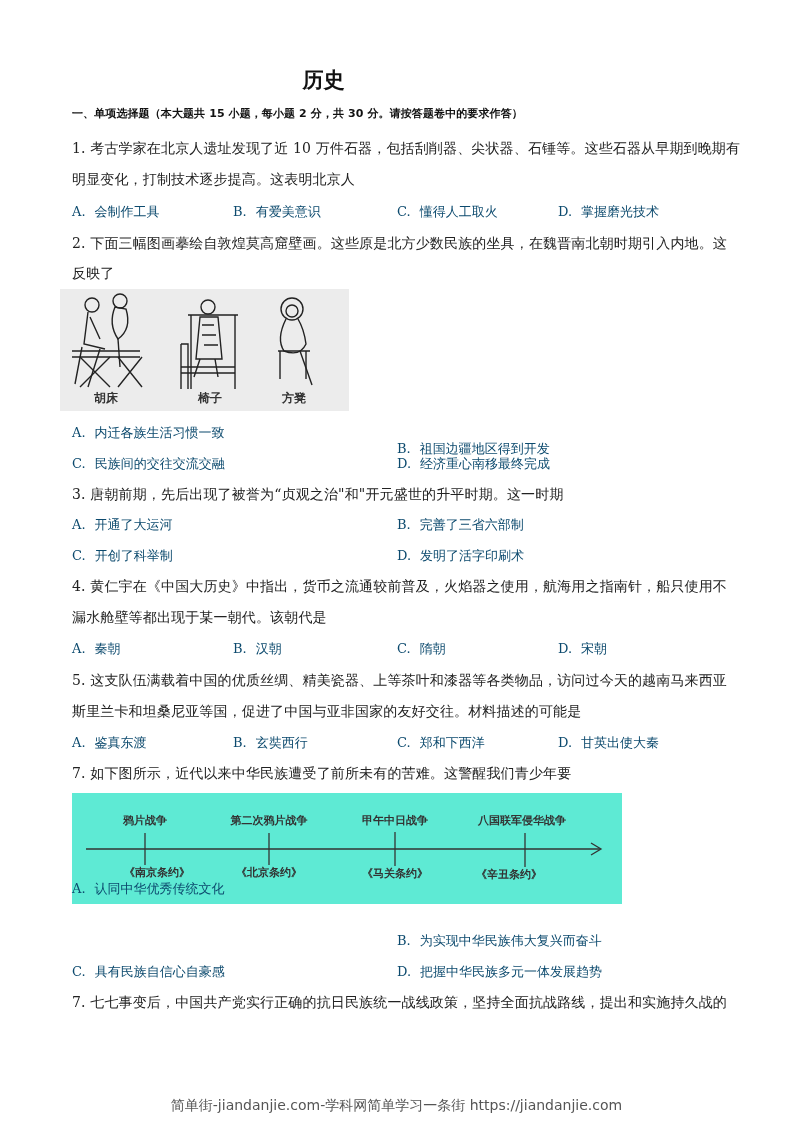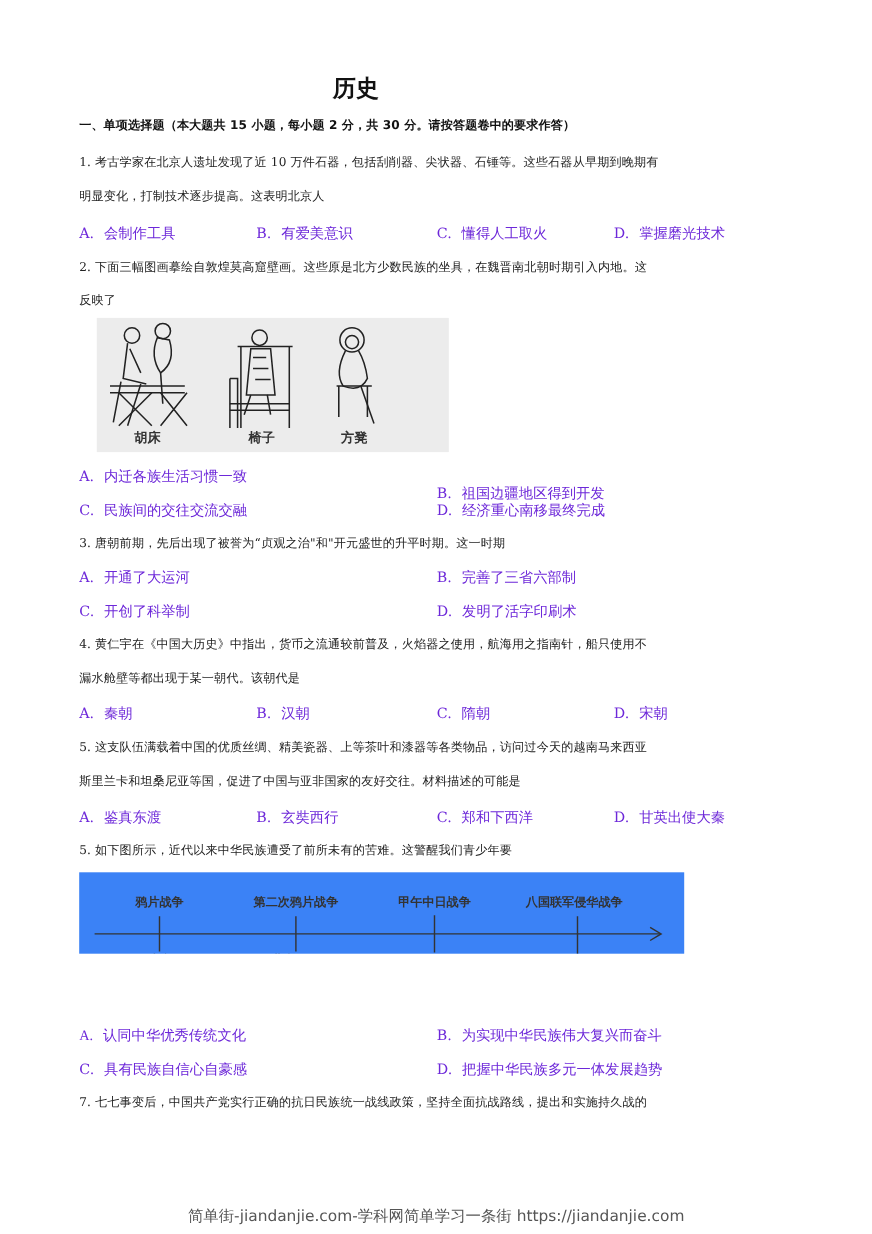--- a/index.html
+++ b/index.html
@@ -11,33 +11,33 @@
   .title {
     position: absolute; top: 66px; left: 0; width: 647px; text-align: center;
     font-family: "DejaVu Sans", sans-serif; font-weight: bold; font-size: 21px; color: #111;
   }
   .section {
     position: absolute; left: 72px; top: 106px;
     font-family: "DejaVu Sans", sans-serif; font-weight: bold; font-size: 11px; color: #111;
     white-space: nowrap; letter-spacing: 0.1px;
   }
   .line {
-    position: absolute; left: 72px; font-size: 11px; white-space: nowrap; color: #222;
+    position: absolute; left: 72px; font-size: 14px; white-space: nowrap; color: #222;
     letter-spacing: 0.15px;
   }
-  .opt { position: absolute; font-size: 13px; white-space: nowrap; color: #6d28d9; }
+  .opt { position: absolute; font-size: 13px; white-space: nowrap; color: #0c4a6e; }
   .opt .k { margin-right: 9px; }
   .fig1 {
-    position: absolute; left: 88px; top: 289px; width: 320px; height: 122px;
+    position: absolute; left: 60px; top: 289px; width: 289px; height: 122px;
     background: #ececec; overflow: hidden;
   }
   .fig1 svg { display: block; }
   .fig2 {
-    position: absolute; left: 72px; top: 793px; width: 550px; height: 74px;
-    background: #3b82f6; overflow: hidden;
+    position: absolute; left: 72px; top: 793px; width: 550px; height: 111px;
+    background: #5eead4; overflow: hidden;
   }
   .fig2 .lab {
     position: absolute; font-size: 11px; font-weight: bold; color: #333; white-space: nowrap;
     font-family: "DejaVu Serif", serif; transform: translateX(-50%);
   }
   .fig2 .treaty {
     position: absolute; font-size: 11px; font-weight: bold; color: #333; white-space: nowrap;
     font-family: "DejaVu Serif", serif; transform: translateX(-50%);
   }
   .fig1 .cap {
@@ -116,21 +116,21 @@
 <div class="opt" style="left:397px;top:640px;"><span class="k">C.</span><span>隋朝</span></div>
 <div class="opt" style="left:558px;top:640px;"><span class="k">D.</span><span>宋朝</span></div>
 
 <div class="line" style="top:672px;">5. 这支队伍满载着中国的优质丝绸、精美瓷器、上等茶叶和漆器等各类物品，访问过今天的越南马来西亚</div>
 <div class="line" style="top:703px;font-family:Liberation Serif, serif;">斯里兰卡和坦桑尼亚等国，促进了中国与亚非国家的友好交往。材料描述的可能是</div>
 <div class="opt" style="left:72px;top:734px;"><span class="k">A.</span><span>鉴真东渡</span></div>
 <div class="opt" style="left:233px;top:734px;"><span class="k">B.</span><span>玄奘西行</span></div>
 <div class="opt" style="left:397px;top:734px;"><span class="k">C.</span><span>郑和下西洋</span></div>
 <div class="opt" style="left:558px;top:734px;"><span class="k">D.</span><span>甘英出使大秦</span></div>
 
-<div class="line" style="top:765px;">5. 如下图所示，近代以来中华民族遭受了前所未有的苦难。这警醒我们青少年要</div>
+<div class="line" style="top:765px;">7. 如下图所示，近代以来中华民族遭受了前所未有的苦难。这警醒我们青少年要</div>
 
 <div class="fig2">
   <svg width="550" height="95" viewBox="0 0 550 95" style="position:absolute;left:0;top:0;">
     <g stroke="#333" stroke-width="1.3" fill="none">
       <line x1="14" y1="56" x2="528" y2="56"></line>
       <path d="M519 50 L529 56 L519 62"></path>
       <line x1="73" y1="40" x2="73" y2="72"></line>
       <line x1="197" y1="40" x2="197" y2="72"></line>
       <line x1="323" y1="39" x2="323" y2="73"></line>
       <line x1="453" y1="40" x2="453" y2="74"></line>
@@ -139,20 +139,20 @@
   <span class="lab" style="left:73px;top:20px;">鸦片战争</span>
   <span class="lab" style="left:197px;top:20px;">第二次鸦片战争</span>
   <span class="lab" style="left:323px;top:20px;">甲午中日战争</span>
   <span class="lab" style="left:450px;top:20px;">八国联军侵华战争</span>
   <span class="treaty" style="left:73px;top:72px;margin-left:12px;">《南京条约》</span>
   <span class="treaty" style="left:197px;top:72px;">《北京条约》</span>
   <span class="treaty" style="left:323px;top:73px;">《马关条约》</span>
   <span class="treaty" style="left:437px;top:74px;">《辛丑条约》</span>
 </div>
 
-<div class="opt" style="left:72px;top:932px;font-family:Liberation Serif, serif;"><span class="k">A.</span><span>认同中华优秀传统文化</span></div>
+<div class="opt" style="left:72px;top:880px;"><span class="k">A.</span><span>认同中华优秀传统文化</span></div>
 <div class="opt" style="left:397px;top:932px;"><span class="k">B.</span><span>为实现中华民族伟大复兴而奋斗</span></div>
 <div class="opt" style="left:72px;top:963px;"><span class="k">C.</span><span>具有民族自信心自豪感</span></div>
 <div class="opt" style="left:397px;top:963px;"><span class="k">D.</span><span>把握中华民族多元一体发展趋势</span></div>
 
 <div class="line" style="top:994px;">7. 七七事变后，中国共产党实行正确的抗日民族统一战线政策，坚持全面抗战路线，提出和实施持久战的</div>
 
 <div class="footer">简单街-jiandanjie.com-学科网简单学习一条街 https://jiandanjie.com</div>
 
 </body></html>

